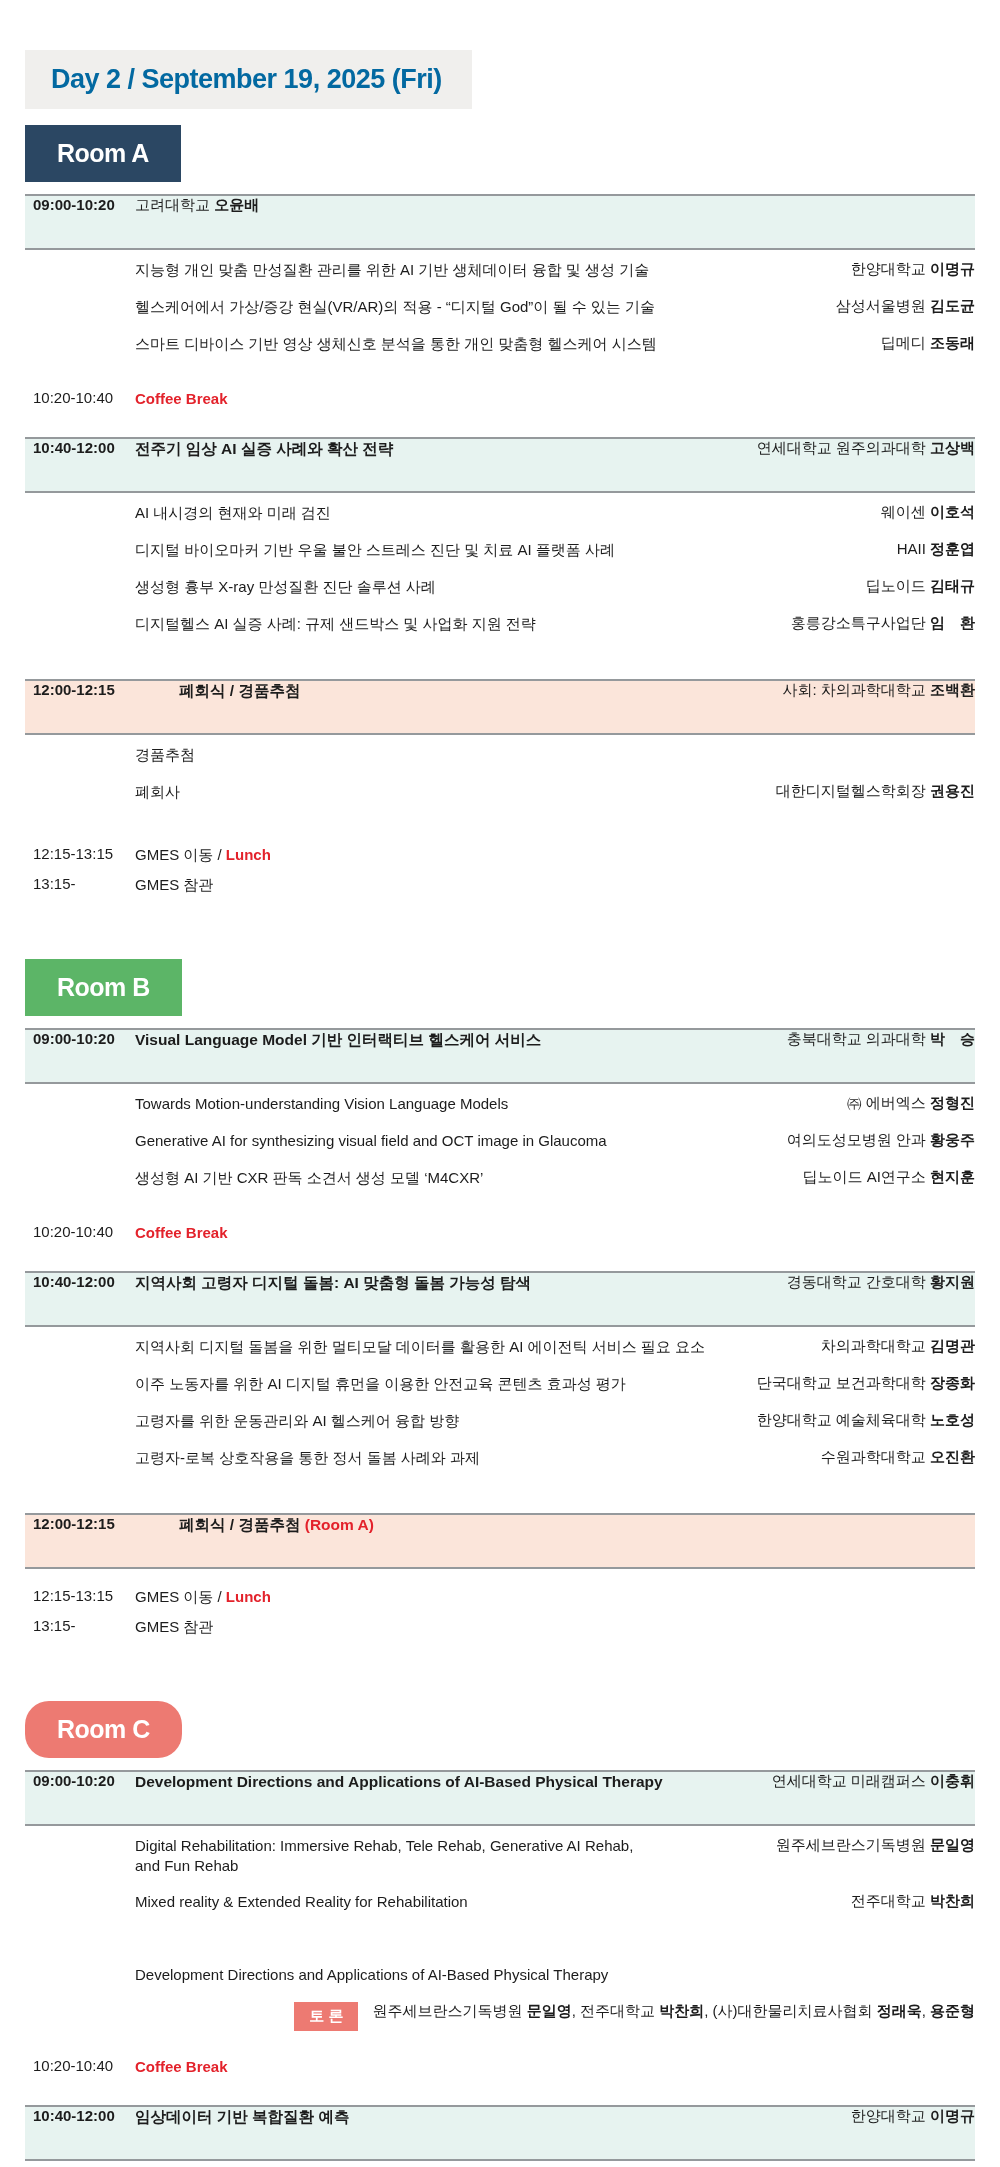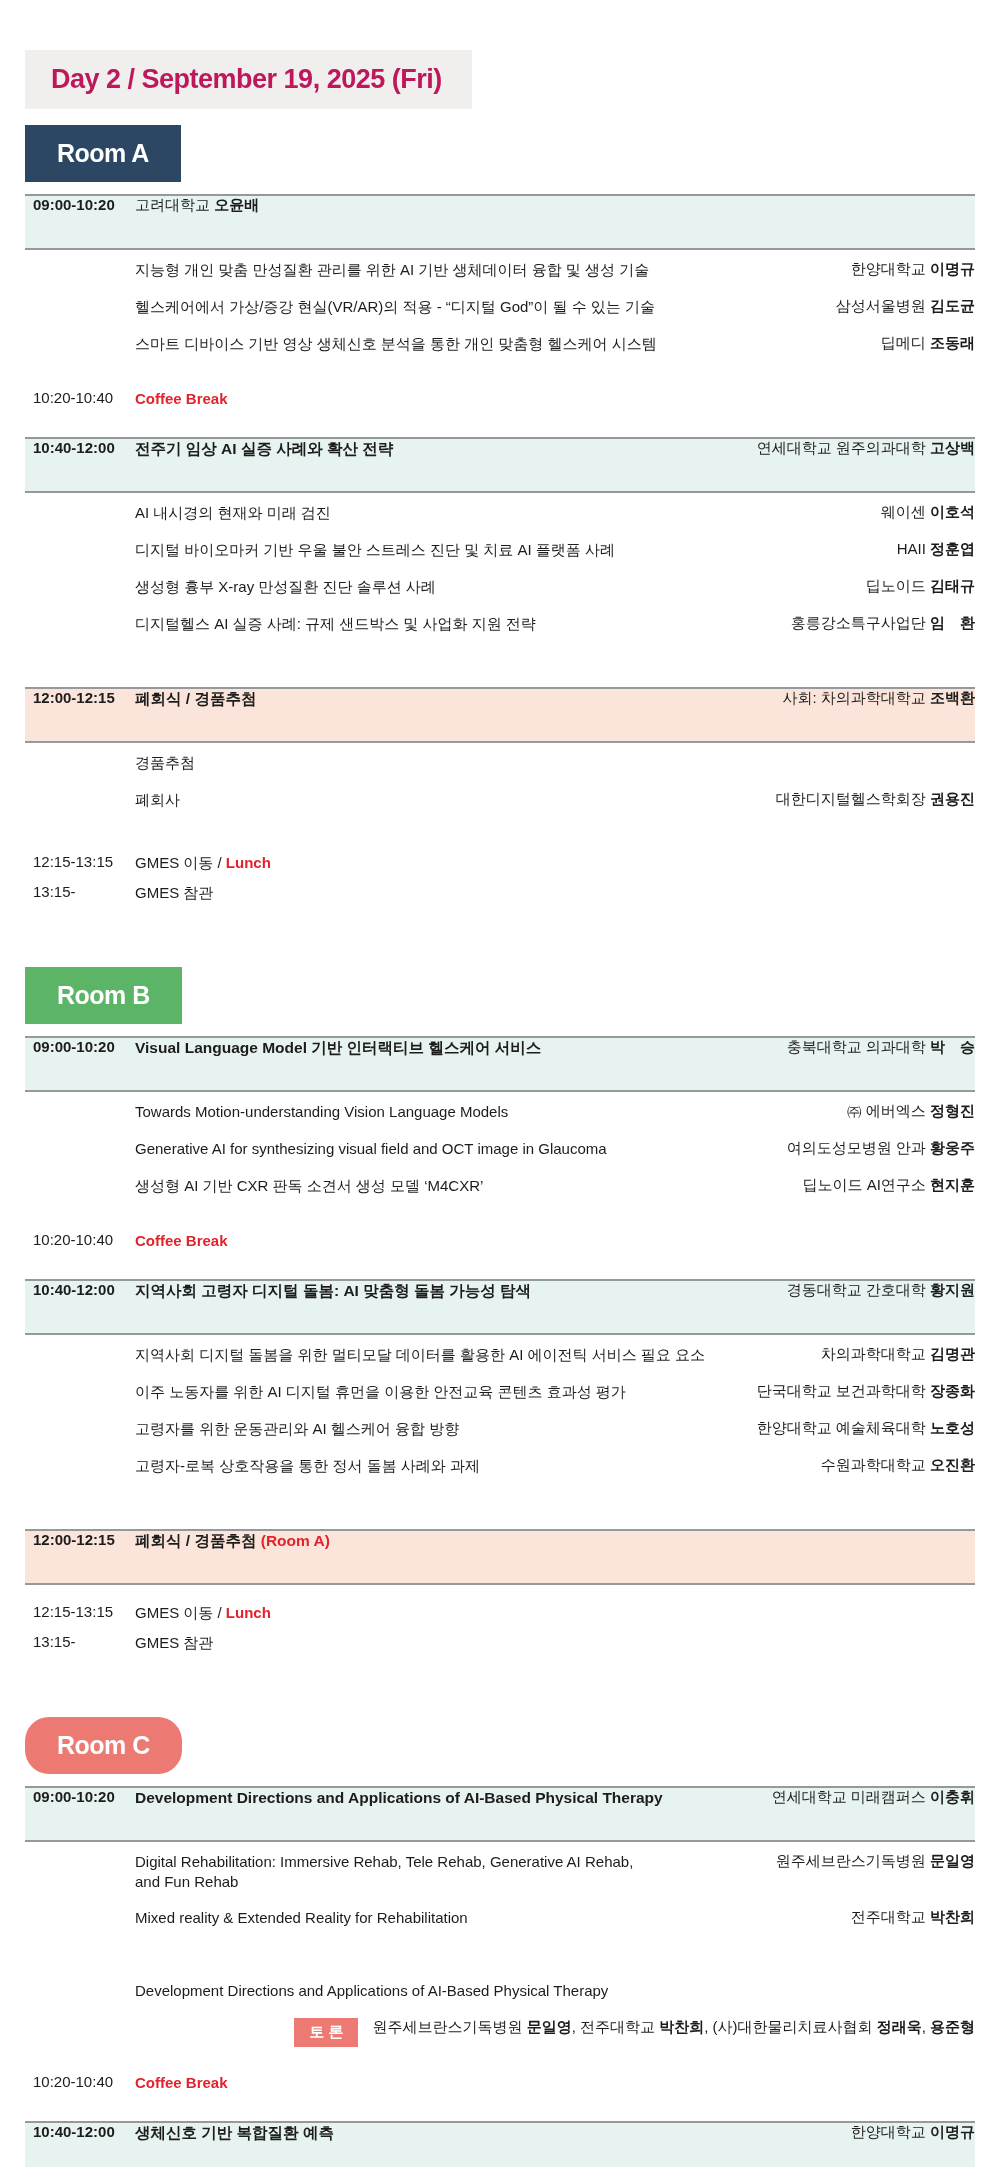--- a/index.html
+++ b/index.html
@@ -5,21 +5,21 @@
   * { box-sizing: border-box; }
   html,body { margin:0; padding:0; background:#ffffff; }
   body {
     width:1000px; min-height:2167px;
     font-family:"Liberation Sans","DejaVu Sans",sans-serif;
     color:#1c1c1c; font-size:15px;
   }
   .wrap { padding:50px 25px 140px 25px; }
 
   .day-header {
-    display:inline-block; background:#f0efed; color:#be185d;
+    display:inline-block; background:#f0efed; color:#0369a1;
     font-weight:bold; font-size:27px; padding:14px 30px 14px 26px;
     margin-bottom:16px; letter-spacing:-0.5px;
   }
 
   .room-section { margin-top:0; }
   .room-section + .room-section { margin-top:54px; }
 
   .room-badge {
     display:inline-block; color:#ffffff; font-weight:bold; font-size:25px;
     padding:14px 32px; margin-bottom:12px; letter-spacing:-0.5px;
@@ -36,21 +36,21 @@
   .spk { text-align:right; white-space:nowrap; font-size:15px; }
   .nm { font-weight:bold; }
   .bold { font-weight:bold; }
   .red { color:#e3222b; }
 
   .session, .closing {
     min-height:56px;
     border-top:2px solid #95999c; border-bottom:2px solid #95999c;
   }
   .session { background:#e7f3f0; }
-  .closing { background:#fbe5da; margin-top:36px; }
+  .closing { background:#fbe5da; margin-top:28px;gap:44px; }
   .session .t, .closing .t { font-weight:bold; }
   .session .title-col, .closing .title-col { font-weight:bold; font-size:15.5px; }
 
   .talk { min-height:37px; }
   .talk.first { margin-top:10px; }
   .talk.two-line { min-height:56px; }
 
   .break-row { margin:18px 0; min-height:30px; }
   .break-row .title-col { font-weight:bold; }
 
@@ -271,21 +271,21 @@
       <span class="disc-text"><span>원주세브란스기독병원 </span><span class="bold">문일영</span><span>, 전주대학교 </span><span class="bold">박찬희</span><span>, (사)대한물리치료사협회 </span><span class="bold">정래욱</span><span>, </span><span class="bold">용준형</span></span>
     </div>
 
     <div class="row break-row">
       <div class="t">10:20-10:40</div>
       <div class="title-col"><span class="red">Coffee Break</span></div>
     </div>
 
     <div class="row session">
       <div class="t">10:40-12:00</div>
-      <div class="title-col">생체신호 기반 복합질환 예측</div>
+      <div class="title-col">임상데이터 기반 복합질환 예측</div>
       <div class="spk"><span class="aff">한양대학교</span> <span class="nm">이명규</span></div>
     </div>
 
     <div class="row talk first">
       <div class="t"></div>
 
     </div>
     
     
     

